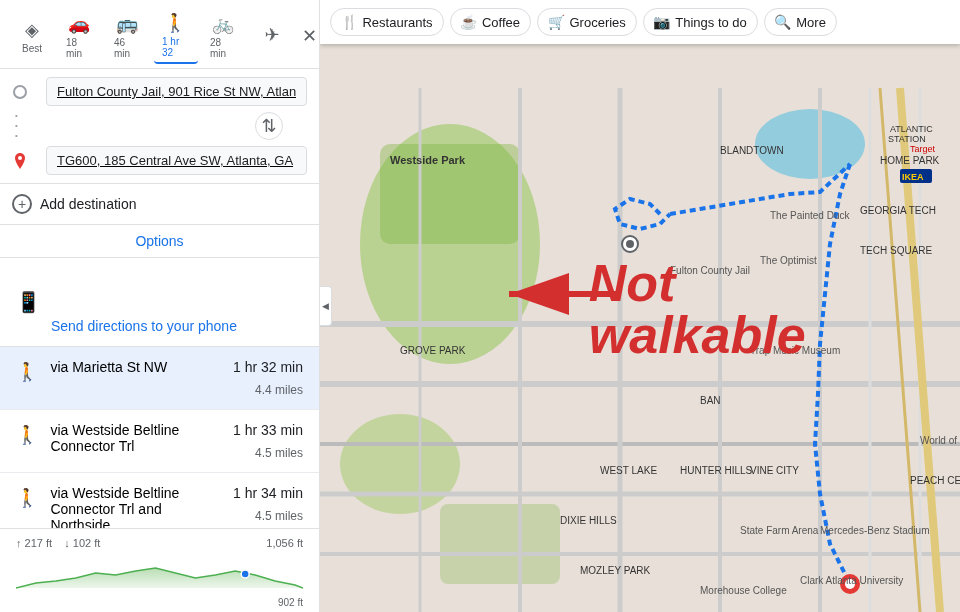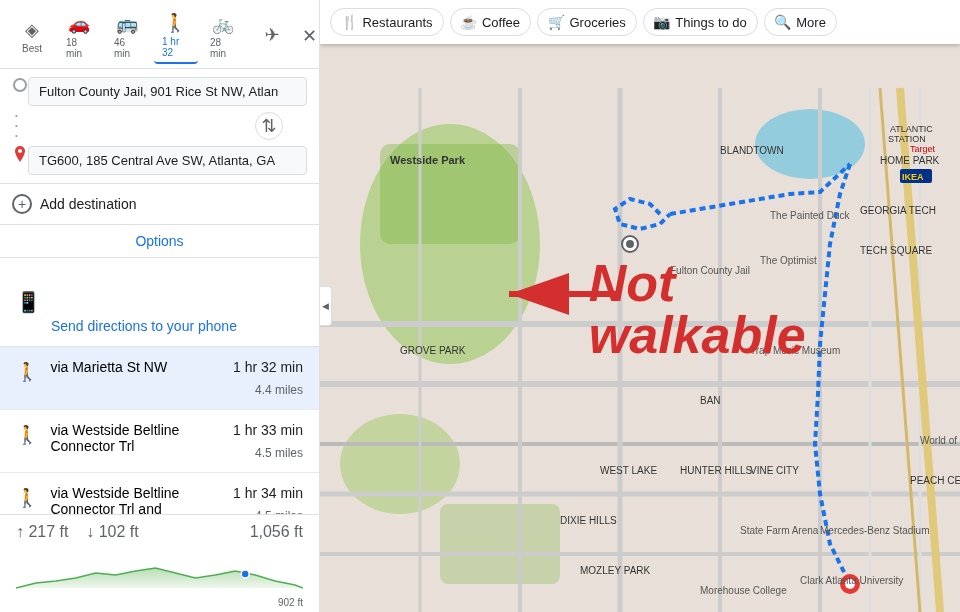--- a/index.html
+++ b/index.html
@@ -57,22 +57,23 @@
     .route-inputs {
       padding: 8px 12px;
       display: flex;
       flex-direction: column;
       gap: 6px;
       border-bottom: 1px solid #e0e0e0;
       position: relative;
     }
     .input-row {
       display: flex;
-      align-items: flex-start;
-      gap: 0;
+      align-items: center;
+      gap: 18px;
+      text-decoration: underline;
     }
     .input-icon {
       width: 16px;
       height: 16px;
       display: flex;
       align-items: center;
       justify-content: center;
       color: #5f6368;
       font-size: 14px;
       flex-shrink: 0;
@@ -217,23 +218,23 @@
       text-align: right;
       margin-top: 8px;
     }
 
     
     .elevation-bar {
       padding: 8px 16px 4px;
       border-top: 1px solid #e0e0e0;
     }
     .elev-stats {
-      font-size: 16px;
-      color: #5f6368;
-      margin-bottom: 12px;
+      font-size: 11px;
+      color: #5f6368;
+      margin-bottom: 4px;
     }
     .elev-chart {
       width: 100%;
       height: 40px;
     }
 
     
     #map-area {
       flex: 1;
       position: relative;

